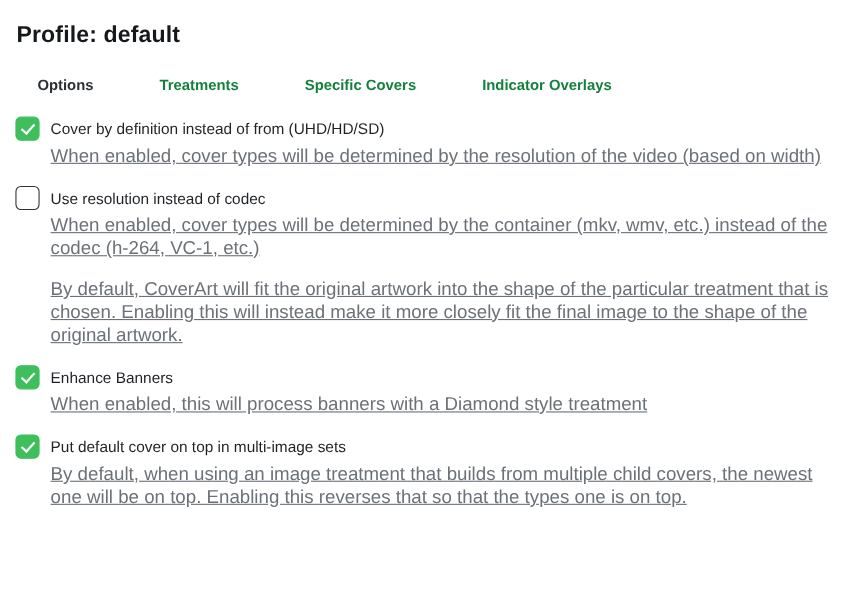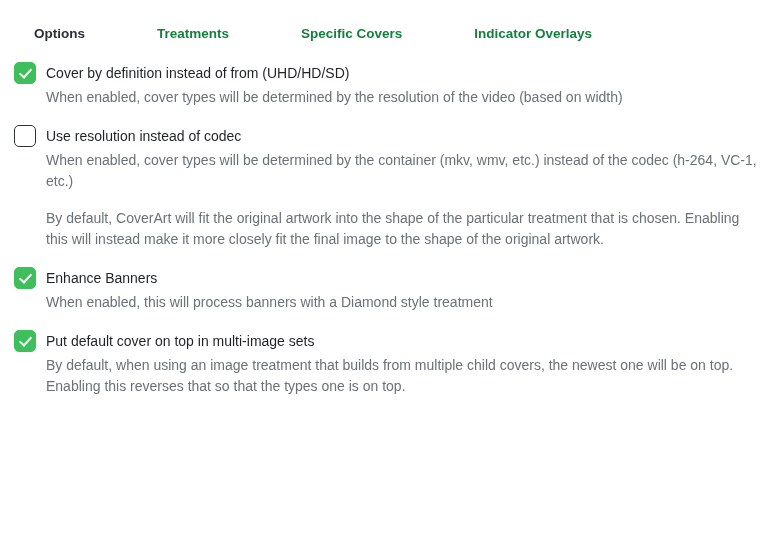--- a/index.html
+++ b/index.html
@@ -27,21 +27,21 @@
     color: #16191c;
     padding-top: 20px;
     padding-bottom: 0;
     margin: 0 0 0 1px;
   }
   .tabs {
     display: flex;
     align-items: center;
     margin-top: 20px;
     padding-left: 20px;
-    gap: 12px;
+    gap: 0;
   }
   .tab {
     font-size: 13.5px;
     font-weight: bold;
     color: #15803d;
     padding: 6px 0;
     margin-right: 60px;
     cursor: pointer;
     white-space: nowrap;
     background: none;
@@ -87,34 +87,36 @@
     border-width: 0 2.4px 2.4px 0;
     transform: rotate(42deg);
   }
   .option-label {
     font-size: 14px;
     color: #1f2327;
     line-height: 22px;
     padding-top: 1px;
   }
   .option-desc {
-    font-size: 14px;
+    font-size: 17px;
     color: #6b7177;
     line-height: 21px;
     margin: 3px 0 0 32px;
     max-width: 712px;
+    text-decoration: underline;
   }
   .option-block { margin-bottom: 16px; }
   .option-block:last-child { margin-bottom: 0; }
 </style>
 </head>
 <body>
 
 <div class="page">
 
+  <h1 class="page-title">Profile: default</h1>
 
   <div class="tabs">
     <button class="tab active">Options</button>
     <button class="tab">Treatments</button>
     <button class="tab">Specific Covers</button>
     <button class="tab">Indicator Overlays</button>
   </div>
 
   <div class="options-list">
 

